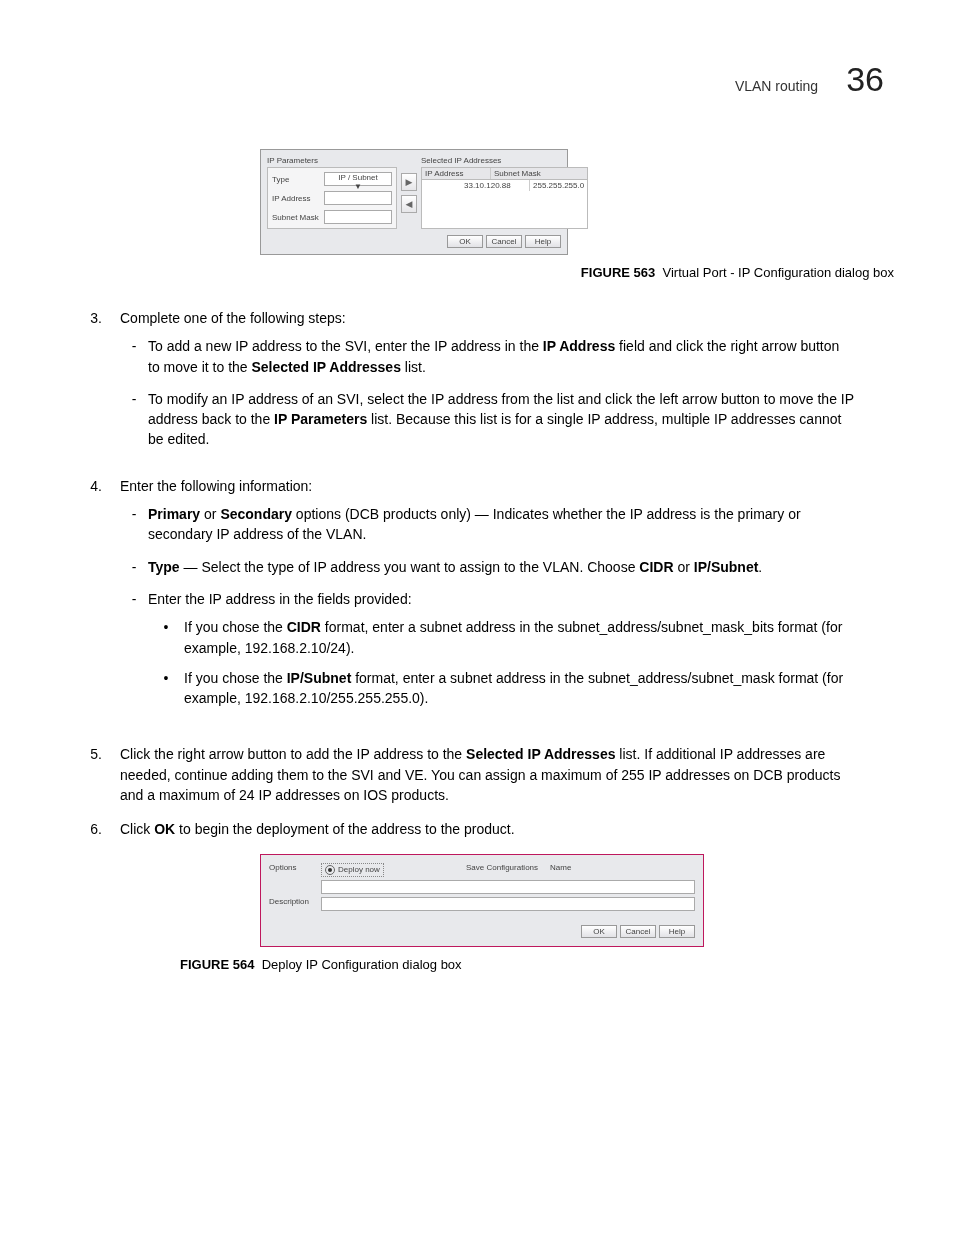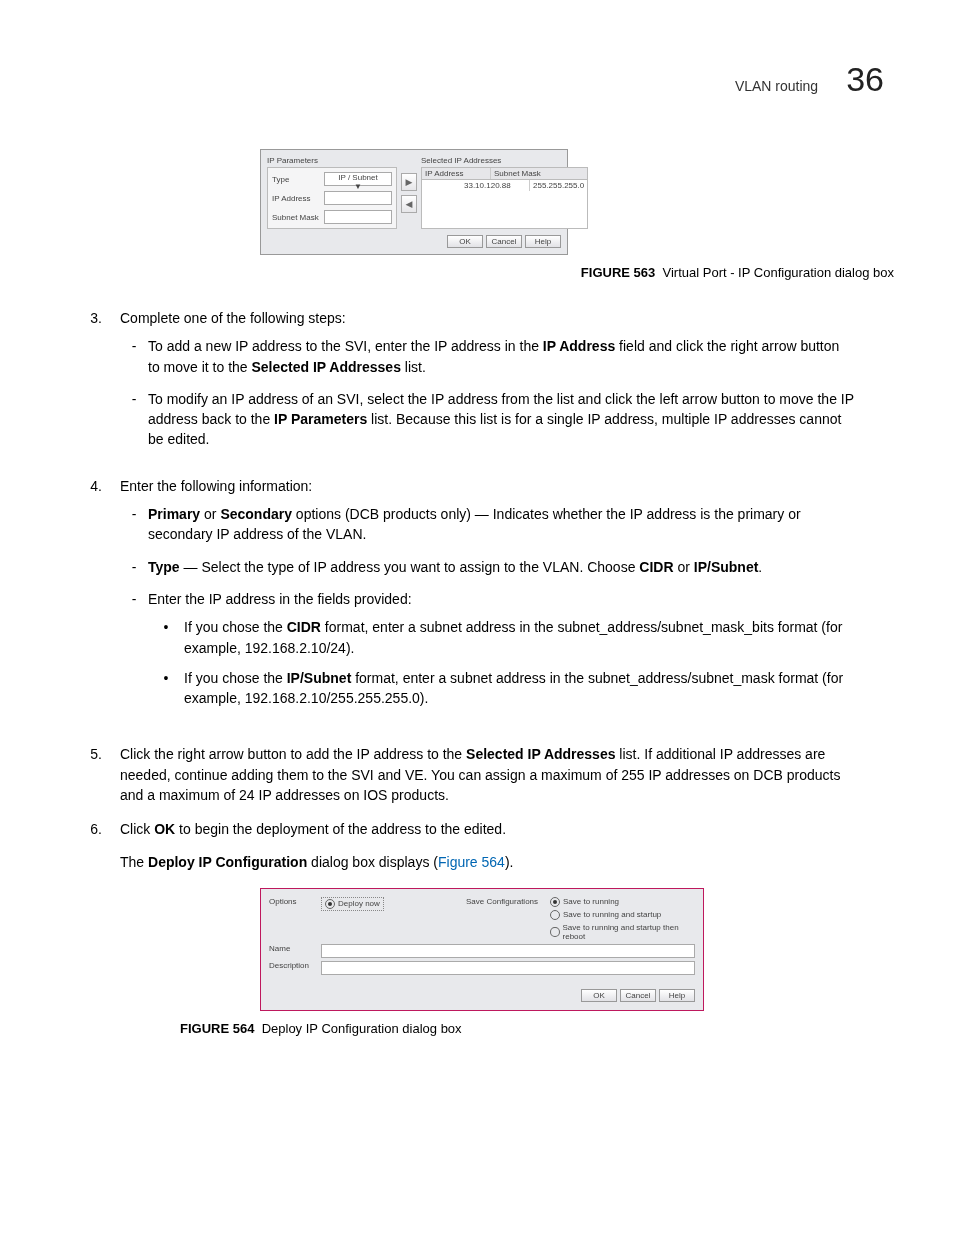--- a/index.html
+++ b/index.html
@@ -277,52 +277,35 @@
     </li>
     <li>
       <span class="num">5.</span>
       <div class="cnt">
         <span>Click the right arrow button to add the IP address to the </span><b>Selected IP Addresses</b><span> list. If additional IP addresses are needed, continue adding them to the SVI and VE. You can assign a maximum of 255 IP addresses on DCB products and a maximum of 24 IP addresses on IOS products.</span>
       </div>
     </li>
     <li>
       <span class="num">6.</span>
       <div class="cnt">
-        <span>Click </span><b>OK</b><span> to begin the deployment of the address to the edited.</span>
+        <span>Click </span><b>OK</b><span> to begin the deployment of the address to the product.</span>
       </div>
     </li>
   </ol>
-  <p class="follow">
-    <span>The </span><b>Deploy IP Configuration</b><span> dialog box displays (</span><span class="link">Figure 564</span><span>).</span>
-  </p>
 
   <div class="dialog2">
     <div class="d2-grid">
       <div>Options</div>
       <div>
         <span class="d2-radio-outline">
           <span class="rdot sel"></span>
           <span>Deploy now</span>
         </span>
       </div>
       <div>Save Configurations</div>
-      <div class="d2-radlist">
-        <span>
-            <span class="rdot sel"></span>
-            <span>Save to running</span>
-          </span>
-        <span>
-            <span class="rdot"></span>
-            <span>Save to running and startup</span>
-          </span>
-        <span>
-            <span class="rdot"></span>
-            <span>Save to running and startup then reboot</span>
-          </span>
-      </div>
       <div>Name</div>
       <div class="d2-row-full">
           <div class="d2-field"></div>
         </div>
       <div>Description</div>
       <div class="d2-row-full">
           <div class="d2-field"></div>
         </div>
     </div>
     <div class="d2-buttons">

